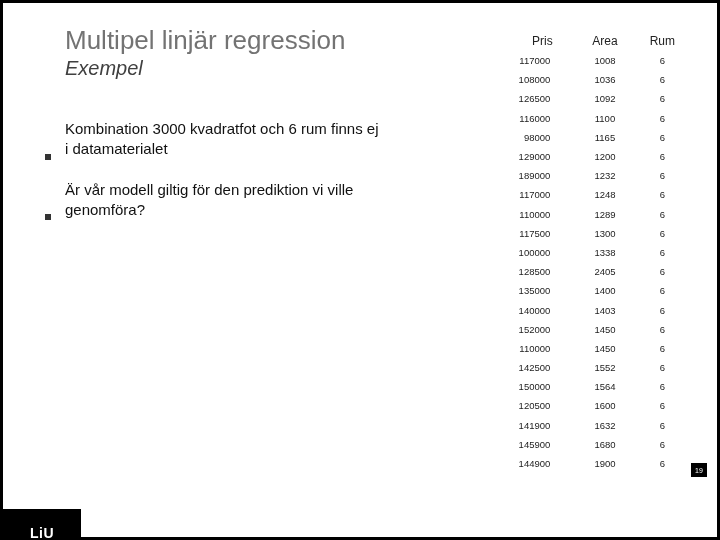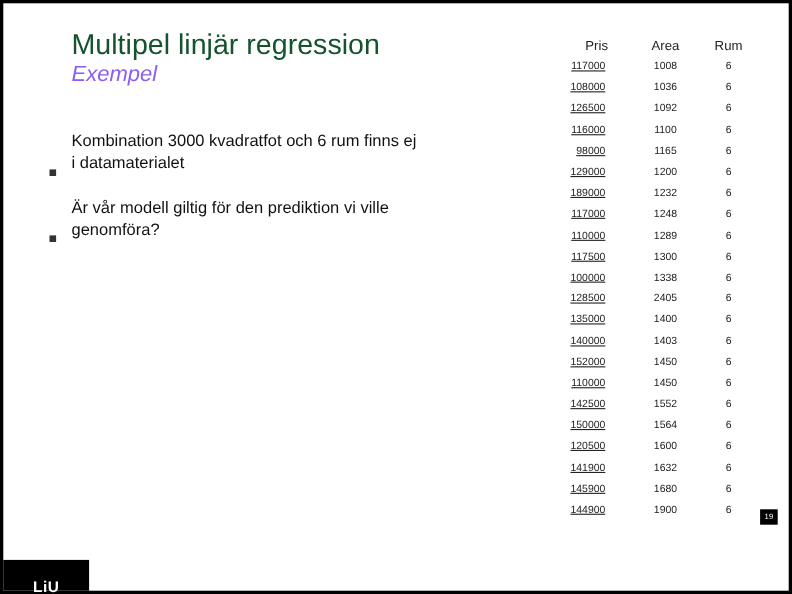--- a/index.html
+++ b/index.html
@@ -18,29 +18,29 @@
     width: 714px;
     height: 534px;
     background: #fff;
     box-sizing: border-box;
   }
   .title {
     position: absolute;
     left: 62px;
     top: 22px;
     font-size: 26px;
-    color: #14532d;
+    color: #737373;
     font-weight: 400;
   }
   .subtitle {
     position: absolute;
     left: 62px;
     top: 54px;
     font-size: 20px;
-    color: #8b5cf6;
+    color: #404040;
     font-style: italic;
   }
   .bullets {
     position: absolute;
     left: 42px;
     top: 116px;
     width: 340px;
   }
   .bullet {
     display: flex;
@@ -69,21 +69,21 @@
   .table th {
     font-weight: 400;
     font-size: 12px;
     padding: 3px 16px 3px 16px;
     text-align: center;
   }
   .table td {
     padding: 4.1px 16px;
     text-align: center;
   }
-  .table td.pris { text-align: right; padding-right: 26px; padding-left:10px;text-decoration:underline;}
+  .table td.pris { text-align: right; padding-right: 26px; padding-left:10px;}
   .footer {
     position: absolute;
     left: 3px;
     bottom: 3px;
     width: 78px;
     height: 28px;
     background: #000;
     display: flex;
     align-items: center;
     justify-content: center;

